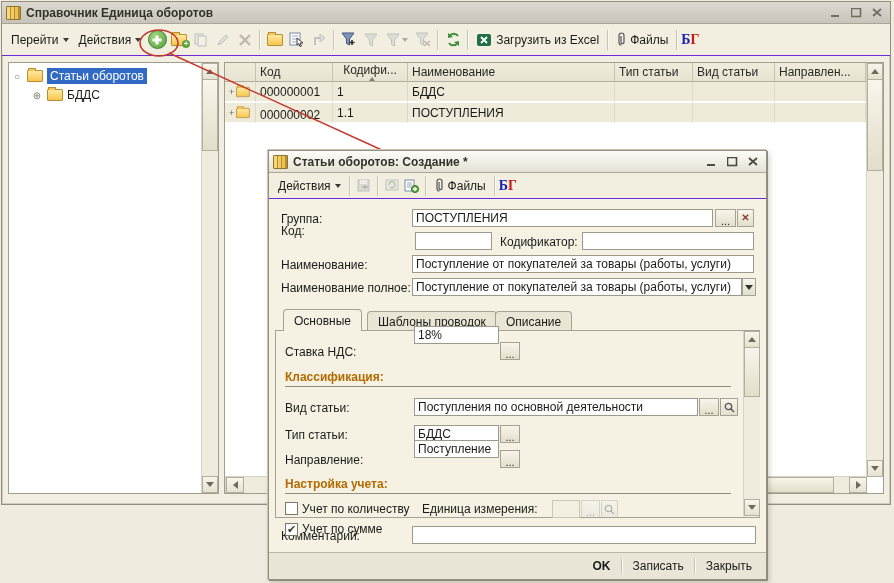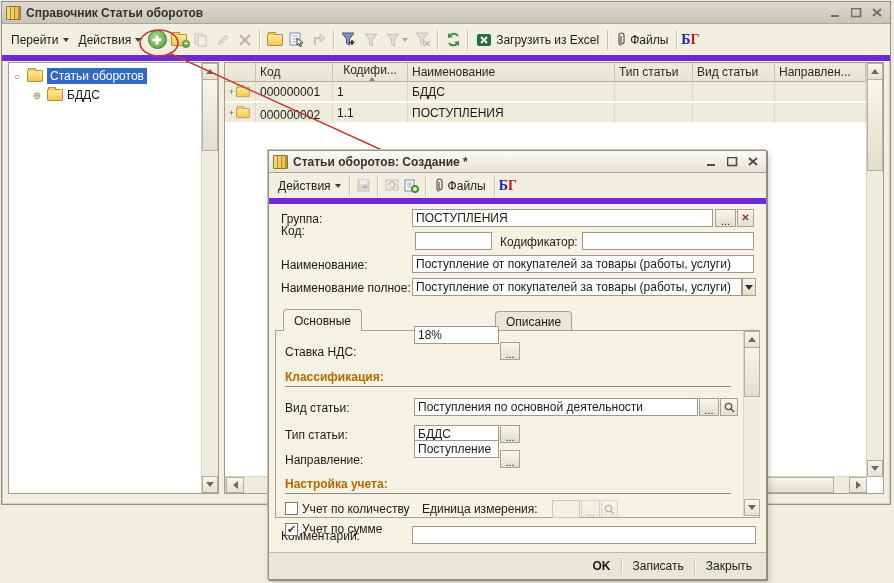--- a/index.html
+++ b/index.html
@@ -10,21 +10,21 @@
   .titlebar{height:21px;display:flex;align-items:center;padding:0 4px;
             background:linear-gradient(#ddd9d0,#c7c4ba);border-bottom:1px solid #a9a697;}
   .dlg .titlebar{background:linear-gradient(#fdfcf8,#e5e1d4);}
   .titlebar .t-title{font-weight:bold;color:#33332c;margin-left:5px;flex:1;white-space:nowrap;overflow:hidden;}
   .winctl{display:flex;gap:4px;align-items:center;}
   .winctl span{width:17px;height:14px;display:flex;align-items:center;justify-content:center;color:#716e62;}
   .grid-icon{width:13px;height:12px;background:
      linear-gradient(90deg,#f7d877 0 3px,#b38f3a 3px 4px,#f3cd62 4px 7px,#b38f3a 7px 8px,#efc14d 8px 11px,#b38f3a 11px 12px);
      border:1px solid #8f7430;border-radius:1px;}
   
-  .toolbar{display:flex;align-items:center;height:31px;background:#f2eee0;border-bottom:6px solid #6d28d9;padding:0 4px;}
+  .toolbar{display:flex;align-items:center;height:31px;background:#f2eee0;border-bottom:1px solid #6d28d9;padding:0 4px;}
   .tb-menu{display:flex;align-items:center;gap:4px;padding:3px 5px;cursor:default;}
   .tb-sep{width:1px;height:20px;background:#c8c4b4;border-right:1px solid #fbf9f1;margin:0 3px;}
   .tb-ic{width:22px;height:22px;display:flex;align-items:center;justify-content:center;}
   .disabled{opacity:.38;filter:grayscale(60%);}
   .tri-down{width:0;height:0;border-left:3px solid transparent;border-right:3px solid transparent;border-top:4px solid #3a3a32;}
   .addbtn{width:17px;height:17px;border-radius:50%;background:radial-gradient(circle at 35% 30%,#9fd57c,#55a23c);
           border:1px solid #3c7b29;position:relative;}
   .addbtn::before,.addbtn::after{content:"";position:absolute;background:#fff;left:50%;top:50%;}
   .addbtn::before{width:9px;height:3px;transform:translate(-50%,-50%);}
   .addbtn::after{width:3px;height:9px;transform:translate(-50%,-50%);}
@@ -87,21 +87,21 @@
   .btn-sep{width:1px;height:16px;background:#c9c5b5;border-right:1px solid #fbf9f1;}
   svg{display:block;}
   .overlay{position:absolute;left:0;top:0;z-index:5;pointer-events:none;}
 </style>
 </head>
 <body>
 
 <div class="win" style="left:1px;top:1px;width:888px;height:502px;">
   <div class="titlebar">
     <span class="grid-icon"></span>
-    <span class="t-title">Справочник Статьи оборотов</span>
+    <span class="t-title">Справочник Единица оборотов</span>
     <span class="winctl">
       <span>
           <svg width="10" height="9">
             <rect x="0" y="7" width="8" height="2" fill="#716e62"></rect>
           </svg>
         </span>
       <span>
           <svg width="11" height="10">
             <rect x="0.5" y="0.5" width="9" height="8" fill="none" stroke="#716e62" stroke-width="1.6"></rect>
           </svg>
@@ -411,20 +411,23 @@
 
   <span class="lbl" style="left:12px;top:130px;">Наименование полное:</span>
   <div class="fld" style="left:143px;top:127px;width:330px;">
       <span>Поступление от покупателей за товары (работы, услуги)</span>
     </div>
   <span class="sqbtn dropbtn" style="left:473px;top:127px;width:14px;"></span>
 
   <span class="tab active" style="left:14px;">
       <span>Основные</span>
     </span>
+  <span class="tab" style="left:98px;">
+      <span>Шаблоны проводок</span>
+    </span>
   <span class="tab" style="left:226px;">
       <span>Описание</span>
     </span>
   <div class="tabbox"></div>
 
   <span class="lbl" style="left:16px;top:194px;z-index:3;">Ставка НДС:</span>
   <div class="fld" style="left:145px;top:175px;width:85px;z-index:3;">
       <span>18%</span>
     </div>
   <span class="sqbtn" style="left:231px;top:191px;width:20px;z-index:3;">

